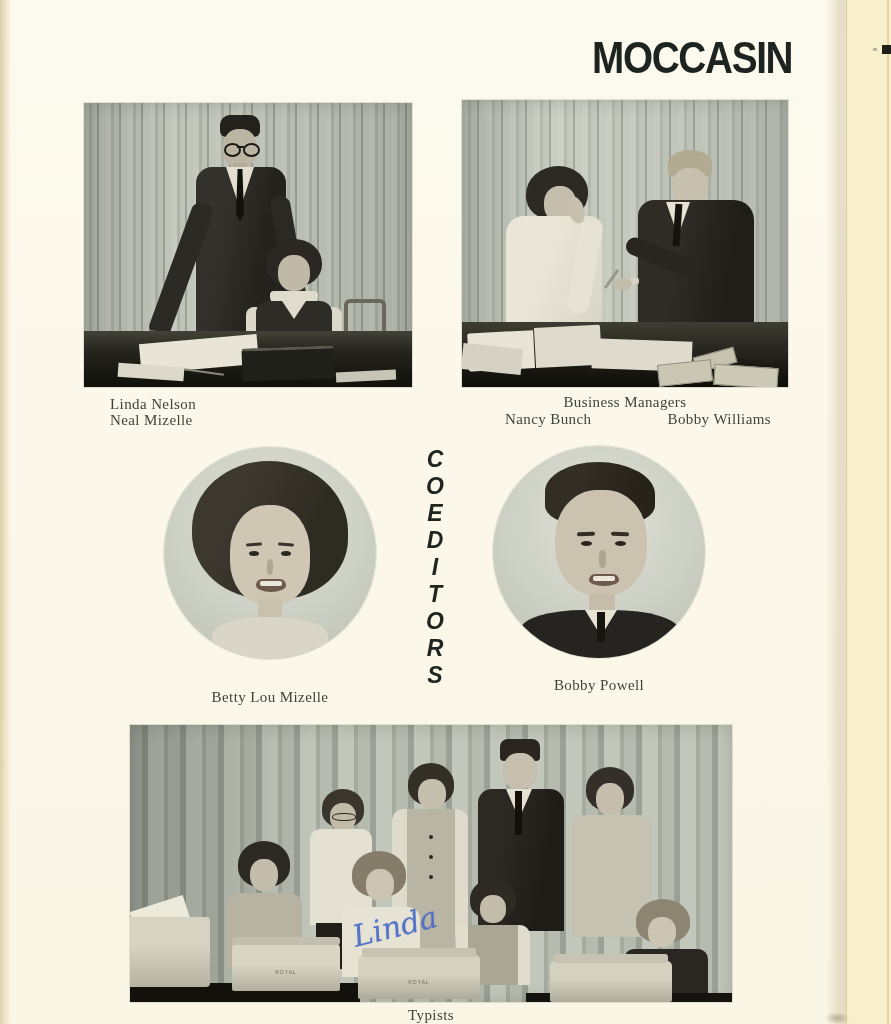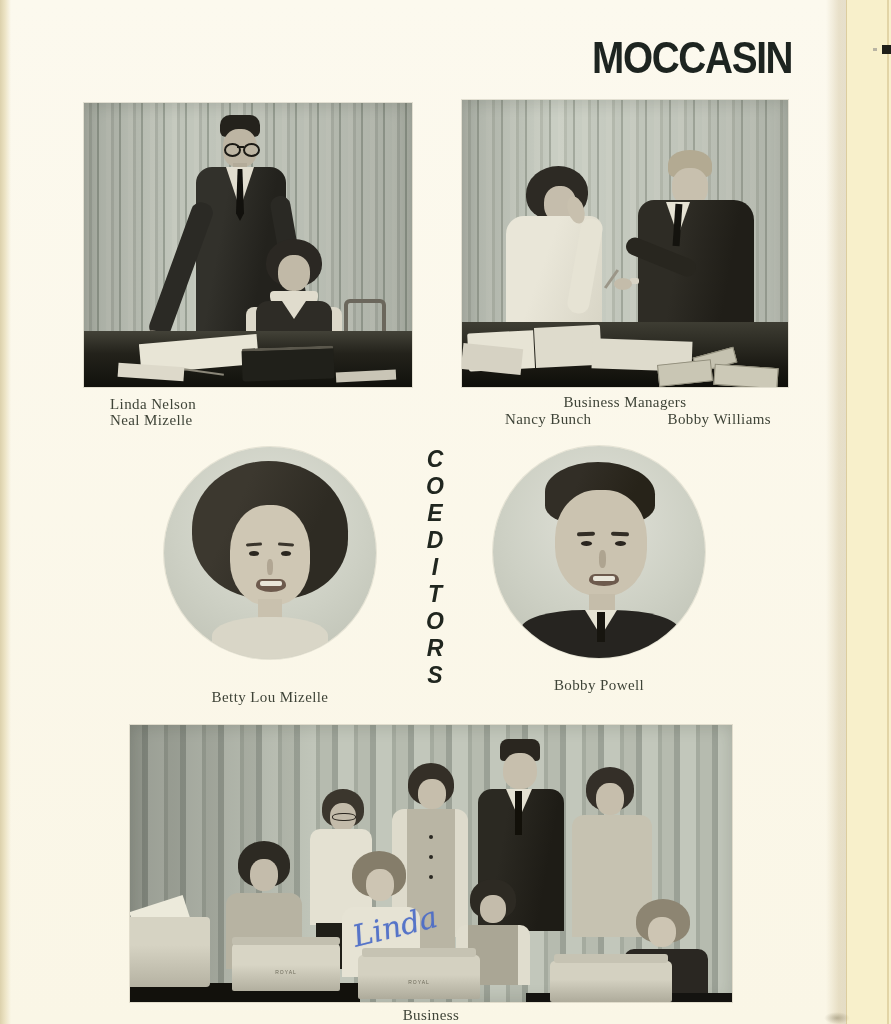--- a/index.html
+++ b/index.html
@@ -235,15 +235,15 @@
       <div class="abs tw-label" style="left:41px;top:24px;width:40px;">ROYAL</div>
     </div>
 
     <div class="abs" style="left:420px;top:236px;width:122px;height:41px;background:linear-gradient(180deg,#d4d1c1 45%,#aeab9b);border-radius:5px 5px 2px 2px;">
       <div class="abs" style="left:4px;top:-7px;width:114px;height:9px;background:#c6c3b3;border-radius:3px;"></div>
     </div>
 
     <div class="abs signature" style="left:222px;top:184px;">Linda</div>
   </div>
 
-  <div class="abs cap-title caption" style="left:130px;top:1008px;width:602px;">Business</div>
+  <div class="abs cap-title caption" style="left:130px;top:1008px;width:602px;">Typists</div>
 
 </div>
 
 </body></html>

